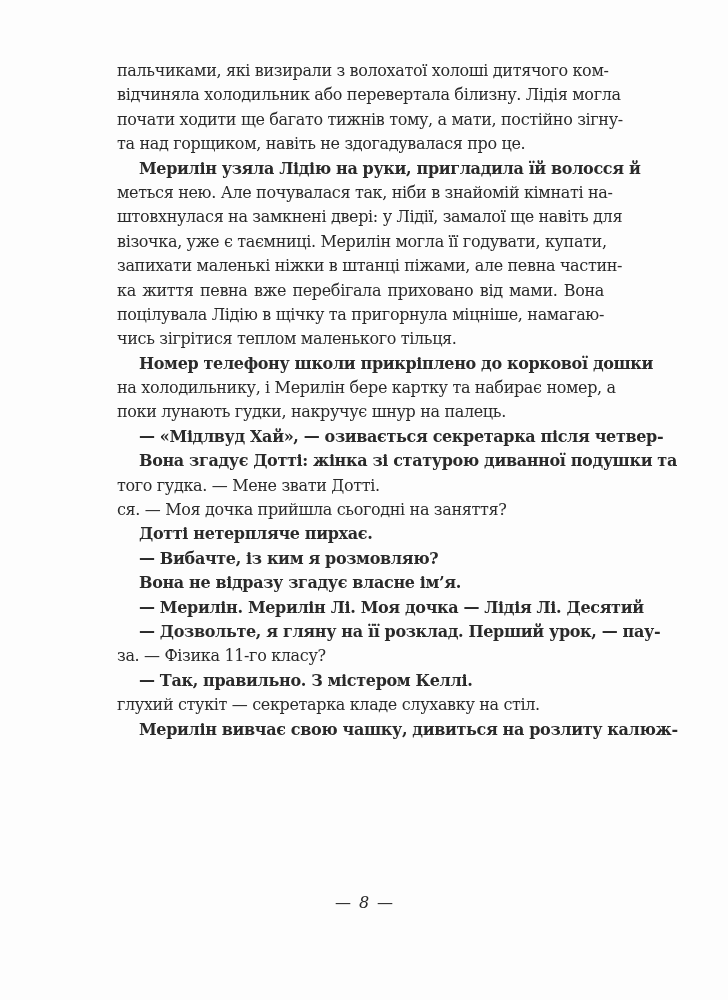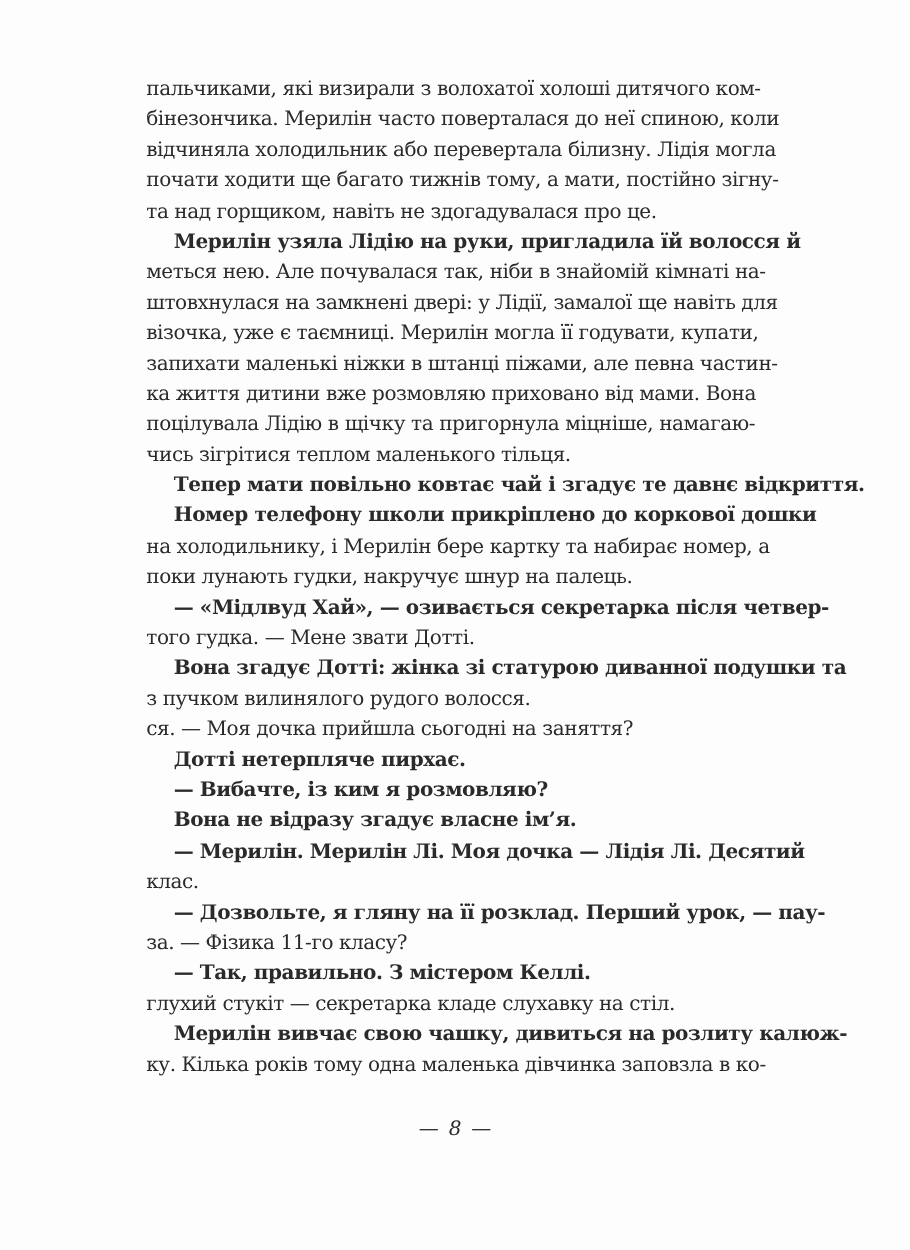--- a/index.html
+++ b/index.html
@@ -61,49 +61,44 @@
       font-style: italic;
       padding: 0 8px;
     }
   </style>
 </head>
 <body>
 
 <div class="page">
   <div class="text-block" id="text-block">
       <span class="line">пальчиками, які визирали з волохатої холоші дитячого ком-</span>
-      <span class="line">бінезончика. Мерилін часто поверталася до неї спиною, коли</span>
       <span class="line">відчиняла холодильник або перевертала білизну. Лідія могла</span>
       <span class="line">почати ходити ще багато тижнів тому, а мати, постійно зігну-</span>
       <span class="line last">та над горщиком, навіть не здогадувалася про це.</span>
       <span class="line indent">Мерилін узяла Лідію на руки, пригладила їй волосся й</span>
       <span class="line">меться нею. Але почувалася так, ніби в знайомій кімнаті на-</span>
       <span class="line">штовхнулася на замкнені двері: у Лідії, замалої ще навіть для</span>
       <span class="line">візочка, уже є таємниці. Мерилін могла її годувати, купати,</span>
       <span class="line">запихати маленькі ніжки в штанці піжами, але певна частин-</span>
-      <span class="line">ка життя дитини вже розмовляю приховано від мами. Вона</span>
+      <span class="line">ка життя певна вже перебігала приховано від мами. Вона</span>
       <span class="line">поцілувала Лідію в щічку та пригорнула міцніше, намагаю-</span>
       <span class="line last">чись зігрітися теплом маленького тільця.</span>
-      <span class="line indent">Тепер мати повільно ковтає чай і згадує те давнє відкриття.</span>
       <span class="line indent">Номер телефону школи прикріплено до коркової дошки</span>
       <span class="line">на холодильнику, і Мерилін бере картку та набирає номер, а</span>
       <span class="line last">поки лунають гудки, накручує шнур на палець.</span>
       <span class="line indent">— «Мідлвуд Хай», — озивається секретарка після четвер-</span>
+      <span class="line indent">Вона згадує Дотті: жінка зі статурою диванної подушки та</span>
       <span class="line last">того гудка. — Мене звати Дотті.</span>
-      <span class="line indent">Вона згадує Дотті: жінка зі статурою диванної подушки та</span>
-      <span class="line last">з пучком вилинялого рудого волосся.</span>
       <span class="line last">ся. — Моя дочка прийшла сьогодні на заняття?</span>
       <span class="line indent last">Дотті нетерпляче пирхає.</span>
       <span class="line indent last">— Вибачте, із ким я розмовляю?</span>
       <span class="line indent last">Вона не відразу згадує власне ім’я.</span>
       <span class="line indent">— Мерилін. Мерилін Лі. Моя дочка — Лідія Лі. Десятий</span>
-      <span class="line last">клас.</span>
       <span class="line indent">— Дозвольте, я гляну на її розклад. Перший урок, — пау-</span>
       <span class="line last">за. — Фізика 11-го класу?</span>
       <span class="line indent last">— Так, правильно. З містером Келлі.</span>
       <span class="line last">глухий стукіт — секретарка кладе слухавку на стіл.</span>
       <span class="line indent">Мерилін вивчає свою чашку, дивиться на розлиту калюж-</span>
-      <span class="line">ку. Кілька років тому одна маленька дівчинка заповзла в ко-</span>
     </div>
   <div class="page-number">
     <span>—</span><span class="num">8</span><span>—</span>
   </div>
 </div>
 
 </body></html>

